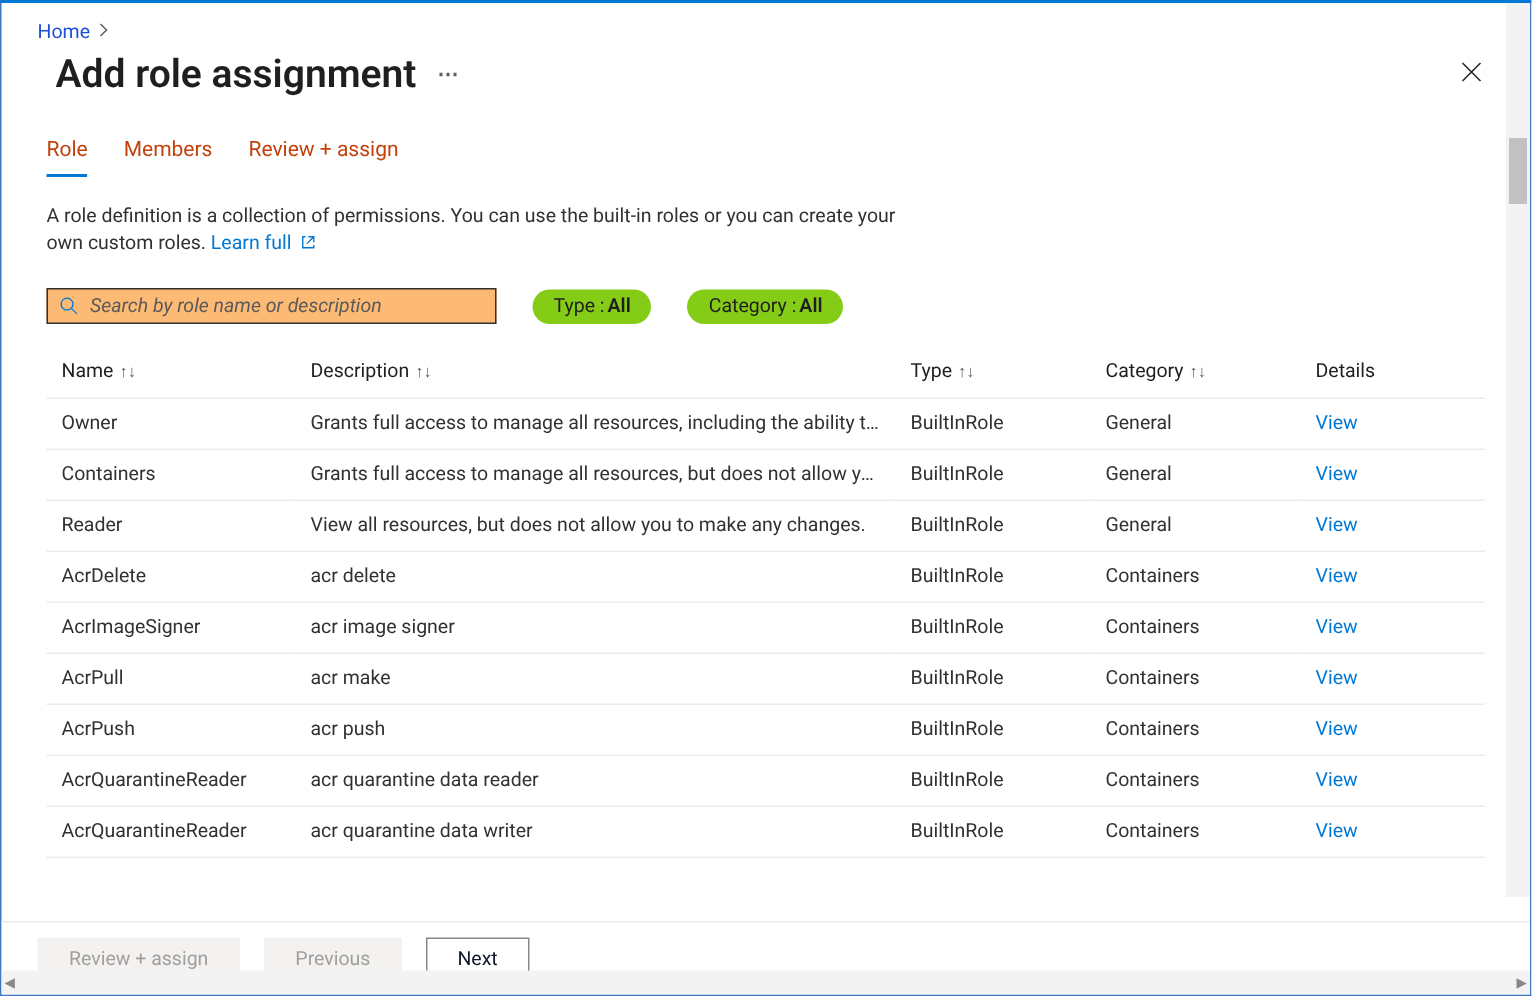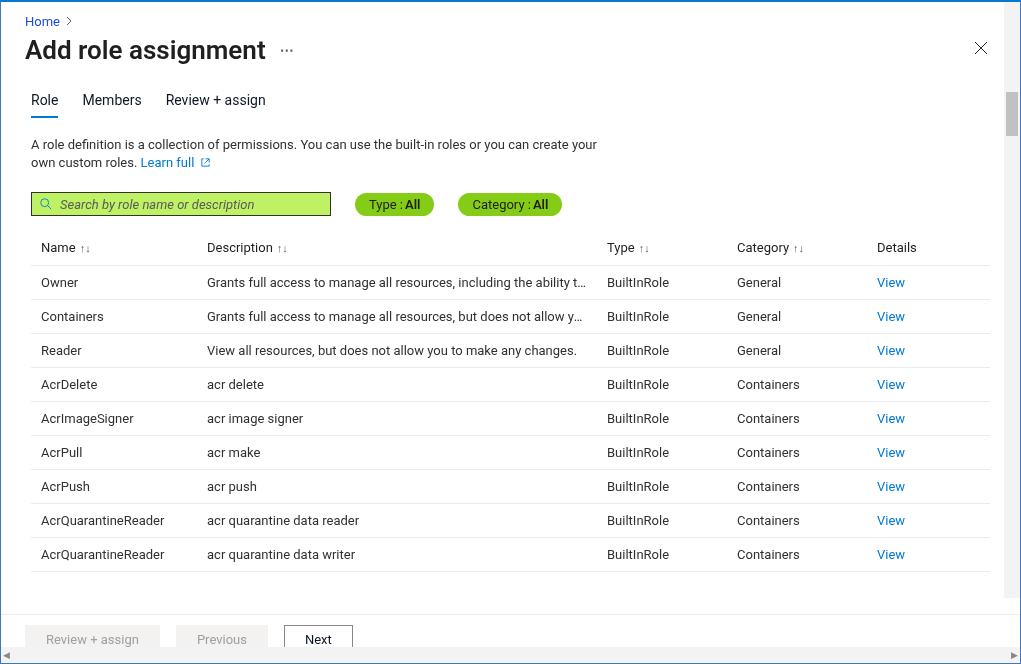--- a/index.html
+++ b/index.html
@@ -35,20 +35,21 @@
     display: flex;
     align-items: center;
     gap: 6px;
   }
   .breadcrumb .sep { color: #605e5c; }
   .header-row {
     display: flex;
     align-items: center;
     justify-content: space-between;
     padding: 4px 24px 0 24px;
+    margin-left: 12px;
   }
   .page-title {
     font-size: 26px;
     font-weight: 600;
     color: #201f1e;
     display: flex;
     align-items: center;
     gap: 14px;
   }
   .ellipsis-btn {
@@ -64,21 +65,21 @@
     padding: 8px;
     line-height: 1;
   }
   .tabs {
     display: flex;
     gap: 24px;
     padding: 26px 30px 0 30px;
     font-size: 14px;
   }
   .tab {
-    color: #0f172a;
+    color: #c2410c;
     cursor: pointer;
     padding-bottom: 8px;
     border-bottom: 2px solid transparent;
   }
   .tab.active { border-bottom-color: #0078d4; }
   .description {
     padding: 18px 30px 0 30px;
     font-size: 13px;
     color: #323130;
     max-width: 650px;
@@ -108,21 +109,21 @@
     width: 14px; height: 14px;
     color: #0078d4;
   }
   .search-input {
     width: 300px;
     height: 24px;
     padding: 2px 8px 2px 28px;
     font-size: 13px;
     font-family: inherit;
     border: 1px solid #323130;
-    background: #bef264;
+    background: #fdba74;
     color: #323130;
   }
   .search-input::placeholder { color: #5a5a5a; font-style: italic; }
   .pill {
     display: inline-flex;
     align-items: center;
     padding: 4px 14px;
     border-radius: 14px;
     background: #84cc16;
     color: #201f1e;

